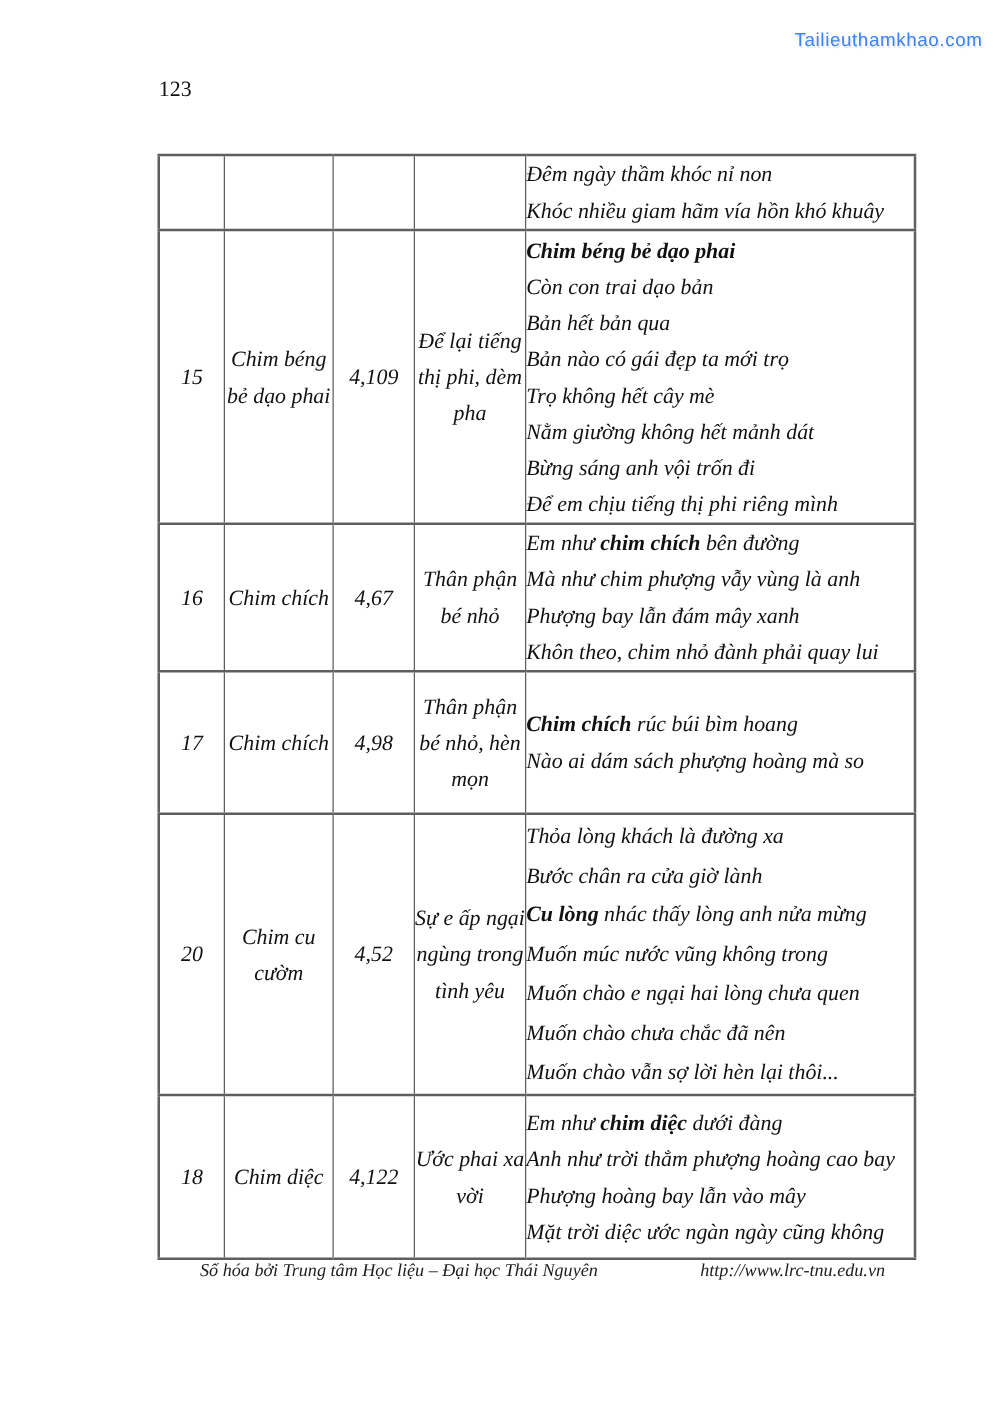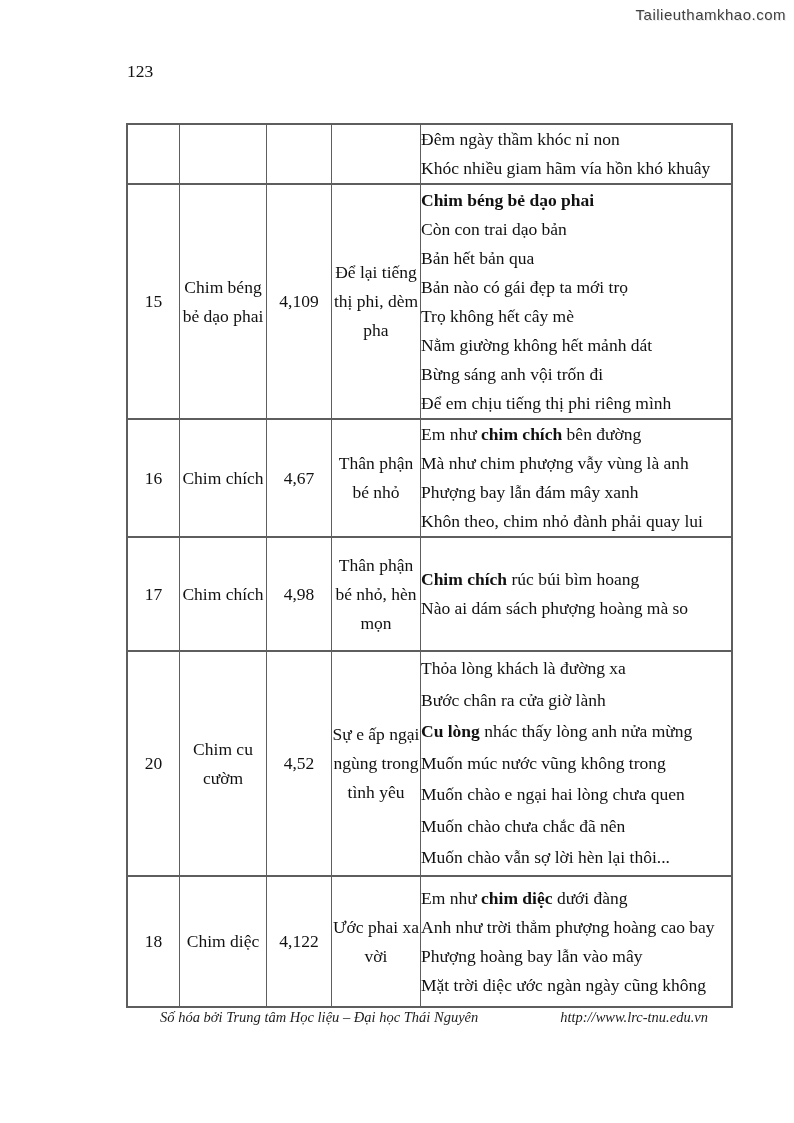--- a/index.html
+++ b/index.html
@@ -10,25 +10,25 @@
   body {
     position: relative;
     width: 794px;
     height: 1123px;
     font-family: "Liberation Serif", serif;
     color: #111111;
     overflow: hidden;
   }
   .watermark {
     position: absolute;
-    top: 6px;
+    top: 24px;
     right: 8px;
     font-family: "Liberation Sans", sans-serif;
     font-size: 15px;
-    color: #404040;
+    color: #3b82f6;
     text-shadow: 1px 1px 0 #e8e8e8;
     letter-spacing: 0.5px;
   }
   .page-number {
     position: absolute;
     top: 61px;
     left: 127px;
     width: 599px;
     font-size: 17.5px;
   }
@@ -42,20 +42,21 @@
     border: 2px solid #5e5e5e;
   }
   table.main-table td {
     border: 1px solid #5e5e5e;
     border-top-width: 2px;
     border-bottom-width: 2px;
     vertical-align: middle;
     font-size: 17.5px;
     line-height: 29px;
     padding: 0;
+    font-style: italic;
   }
   td.c-id      { width: 51px;  text-align: center; margin-left: 24px; }
   td.c-name    { width: 86px;  text-align: center; padding: 0 7px; }
   td.c-value   { width: 64px;  text-align: center; border-radius: 17px; }
   td.c-desc    { width: 88px;  text-align: center; padding: 0 5px; }
   td.c-verse   { width: 310px; text-align: left;   padding: 0 2px 0 5px; }
   .verse-line  { white-space: nowrap; line-height: 29px; }
   .b           { font-weight: bold; }
   
   tr:nth-child(1) { height: 59px;  }

